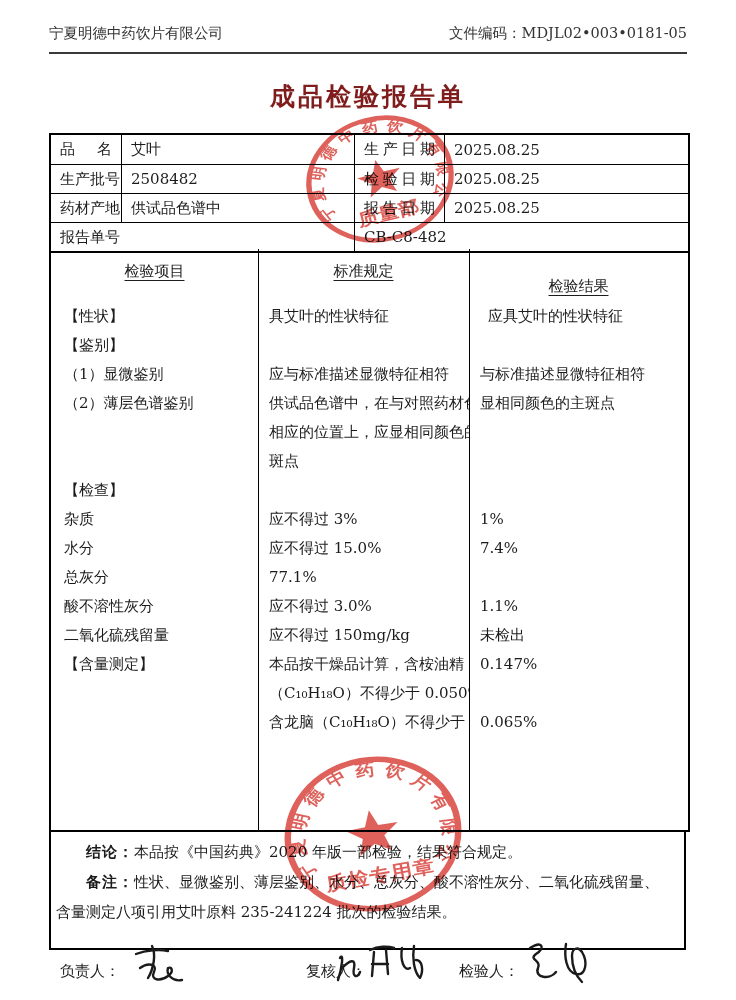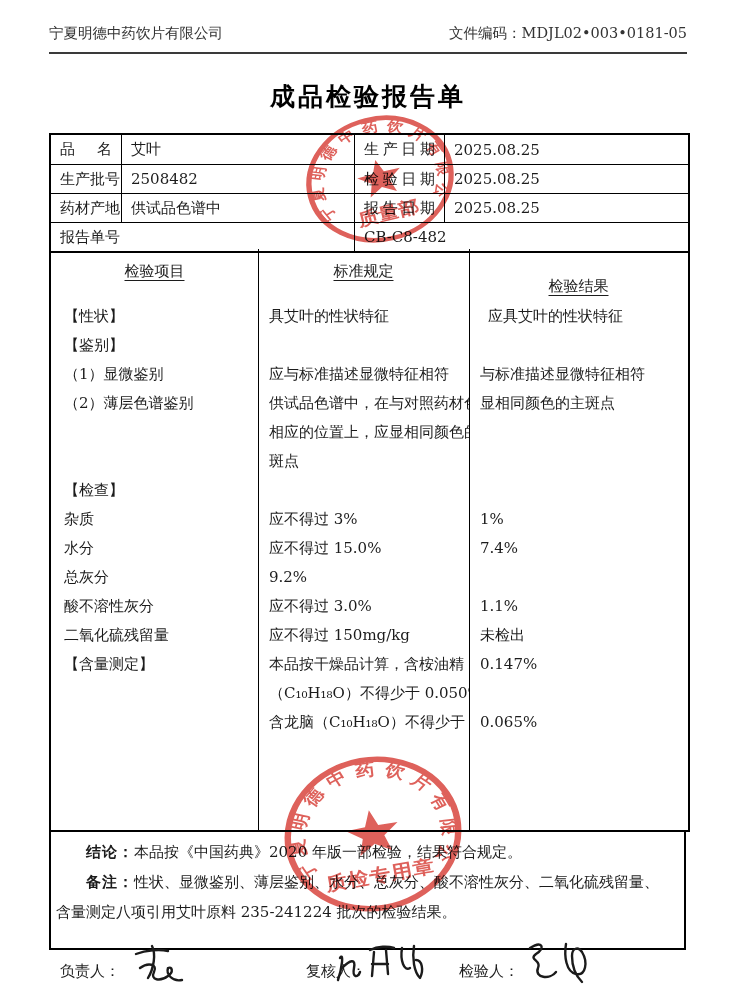--- a/index.html
+++ b/index.html
@@ -10,21 +10,21 @@
   
   .doc-header{
     position:absolute;left:49px;top:24px;width:638px;
     display:flex;justify-content:space-between;align-items:flex-end;
     padding-bottom:9px;border-bottom:2px solid #3a3a3a;
     font-size:14.5px;color:#333;
   }
   
   .doc-title{
     position:absolute;left:0;top:80px;width:736px;text-align:center;
-    font-size:25px;font-weight:bold;letter-spacing:3px;color:#000000;
+    font-size:25px;font-weight:bold;letter-spacing:3px;color:#7f1d1d;
   }
   
   .info-table{
     position:absolute;left:49px;top:133px;width:637px;height:116px;
     border:2px solid #000;display:grid;
     grid-template-columns:70px 233px 90px 1fr;grid-auto-rows:29px;
     font-size:15px;
   }
   .icell{display:flex;align-items:center;padding:0 9px;overflow:hidden;white-space:nowrap;}
   .icell.bt{border-top:1px solid #000;}
@@ -182,21 +182,21 @@
           </div>
           <div class="mcell c3">
             <div class="ln">7.4%</div>
           </div>
         </div>
         <div class="mrow">
           <div class="mcell c1">
             <div class="ln">总灰分</div>
           </div>
           <div class="mcell c3">
-            <div class="ln">9.2%</div>
+            <div class="ln">77.1%</div>
           </div>
         </div>
         <div class="mrow">
           <div class="mcell c1">
             <div class="ln">酸不溶性灰分</div>
           </div>
           <div class="mcell c2">
             <div class="ln">应不得过 3.0%</div>
           </div>
           <div class="mcell c3">

